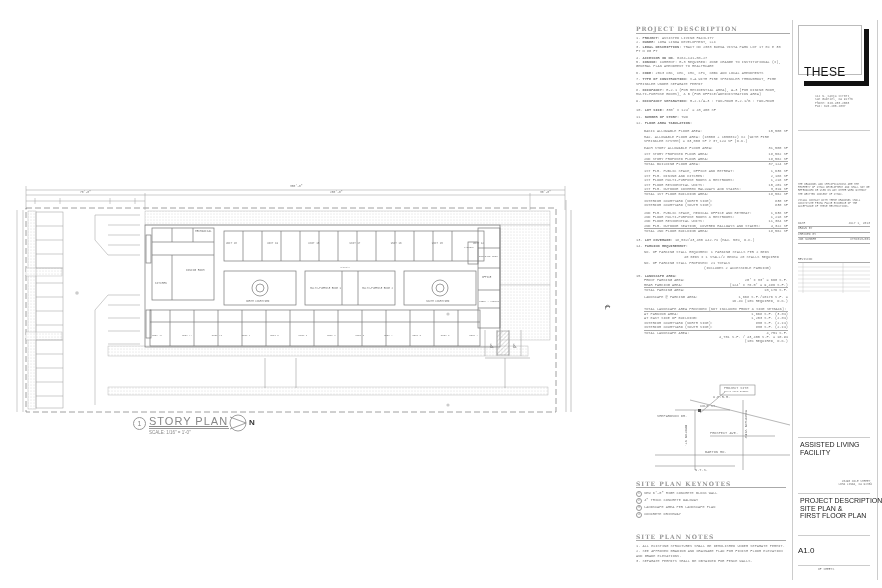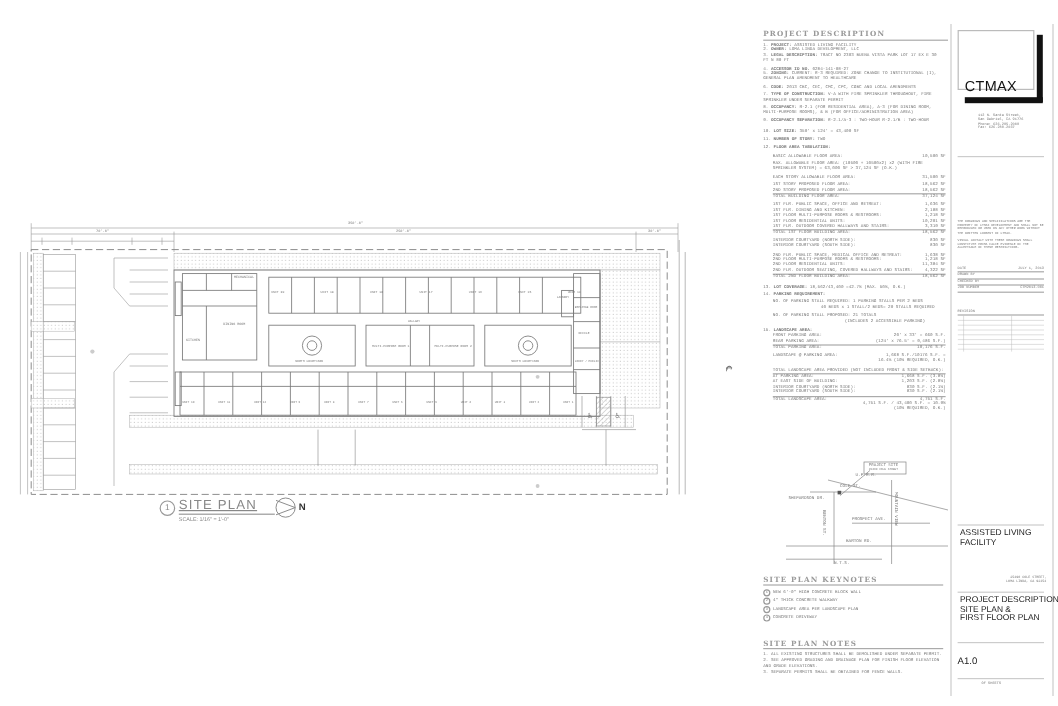--- a/index.html
+++ b/index.html
@@ -208,21 +208,21 @@
 <span class="abs tiny" style="left:290px;top:5px;font-size:3px;">350'-0"</span>
 <span class="abs tiny" style="left:80px;top:11px;font-size:3px;">70'-0"</span>
 <span class="abs tiny" style="left:330px;top:11px;font-size:3px;">250'-0"</span>
 <span class="abs tiny" style="left:540px;top:11px;font-size:3px;">30'-0"</span>
 </div>
 
 <div class="abs" style="left:133px;top:413px;width:140px;height:28px;">
   <div class="abs" style="left:0;top:4px;width:11px;height:11px;border:0.8px solid #999;border-radius:50%;font-size:7px;color:#888;text-align:center;line-height:11px;">
     <span>1</span>
   </div>
-  <div class="abs" style="left:16px;top:2px;font-size:11px;color:#888;letter-spacing:1px;text-decoration:underline;">SITE PLAN</div>
+  <div class="abs" style="left:16px;top:2px;font-size:11px;color:#888;letter-spacing:1px;text-decoration:underline;">STORY PLAN</div>
   <div class="abs" style="left:16px;top:15px;width:80px;border-top:0.7px solid #999;"></div>
   <div class="abs" style="left:16px;top:17px;font-size:4.5px;color:#888;white-space:nowrap;">SCALE: 1/16" = 1'-0"</div>
   <svg class="abs" width="20" height="20" viewBox="0 0 20 20" style="left:95px;top:0px;">
     <circle cx="10" cy="10" r="8" fill="none" stroke="#888" stroke-width="0.8"></circle>
     <polyline points="2,4 18,10 2,16" fill="none" stroke="#888" stroke-width="0.8"></polyline>
   </svg>
   <span class="abs" style="left:116px;top:5px;font-size:8px;font-weight:bold;color:#333;">N</span>
 </div>
 
 <div class="abs" style="left:636px;top:25px;width:154px;">
@@ -414,21 +414,21 @@
     <div class="tiny" style="white-space:normal;"><span>3.</span> <span>SEPARATE PERMITS SHALL BE OBTAINED FOR FENCE WALLS.</span></div>
   </div>
 </div>
 
 <div class="abs" style="left:792px;top:20px;width:84px;height:560px;border-left:0.6px solid #ccc;border-right:0.6px solid #ccc;"></div>
 
 <div class="abs" style="left:798px;top:25px;width:72px;height:48px;">
   <div class="abs" style="left:0;top:0;width:62px;height:48px;border:0.6px solid #bbb;"></div>
   <div class="abs" style="left:66px;top:4px;width:5px;height:56px;background:#111;"></div>
   <div class="abs" style="left:6px;top:56px;width:65px;height:5px;background:#111;"></div>
-  <div class="abs" style="left:6px;top:40px;font-size:12px;color:#111;letter-spacing:0.3px;">CTMAX</div>
+  <div class="abs" style="left:6px;top:40px;font-size:12px;color:#111;letter-spacing:0.3px;">THESE</div>
 </div>
 <div class="abs" style="left:815px;top:95px;">
   <div class="tiny" style="font-size:3px;line-height:3.4px;">112 N. Santa Street,</div>
   <div class="tiny" style="font-size:3px;line-height:3.4px;">San Gabriel, CA 91776</div>
   <div class="tiny" style="font-size:3px;line-height:3.4px;">Phone: 626.285.2008</div>
   <div class="tiny" style="font-size:3px;line-height:3.4px;">Fax:    626.288.2037</div>
 </div>
 <div class="abs" style="left:798px;top:130px;width:72px;border-top:0.6px solid #ccc;"></div>
 
 <div class="abs" style="left:798px;top:183px;width:72px;">

